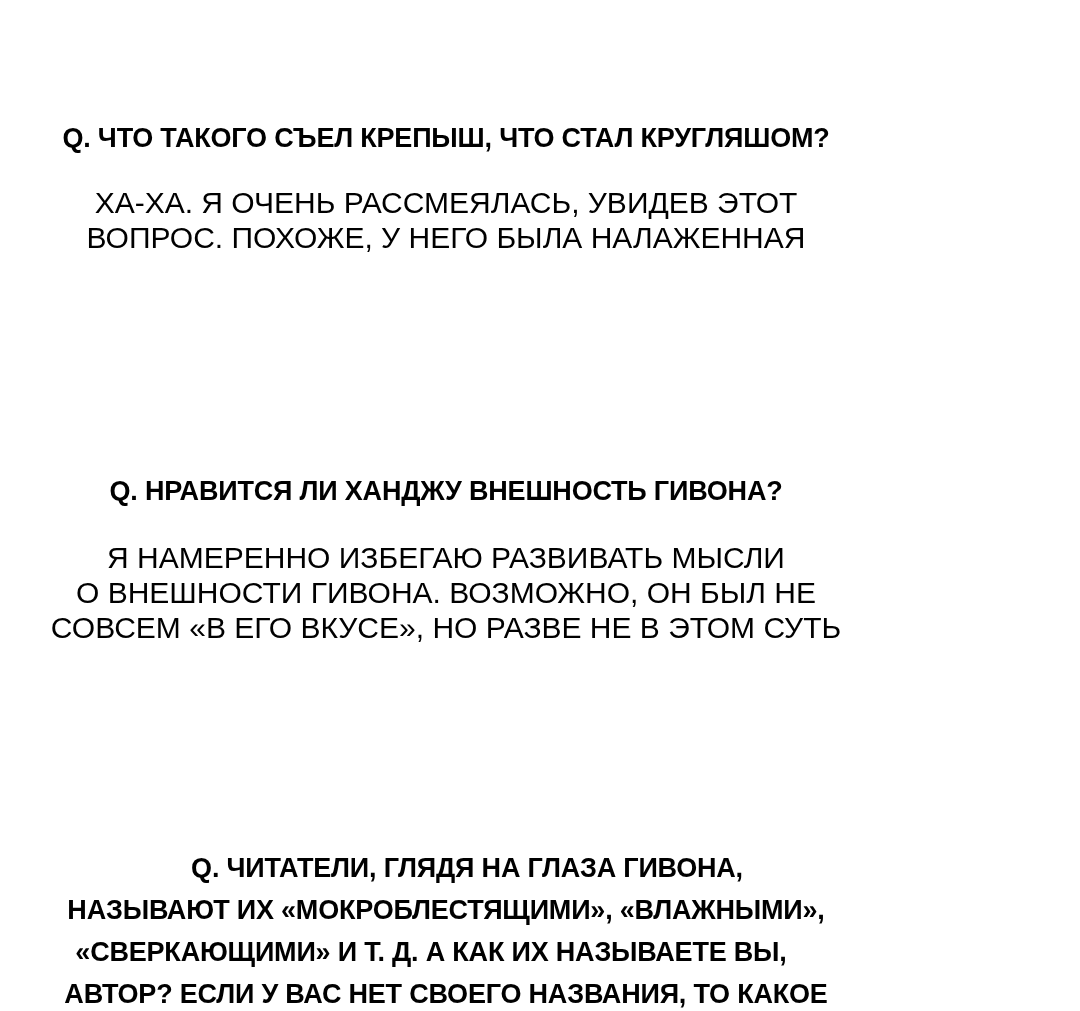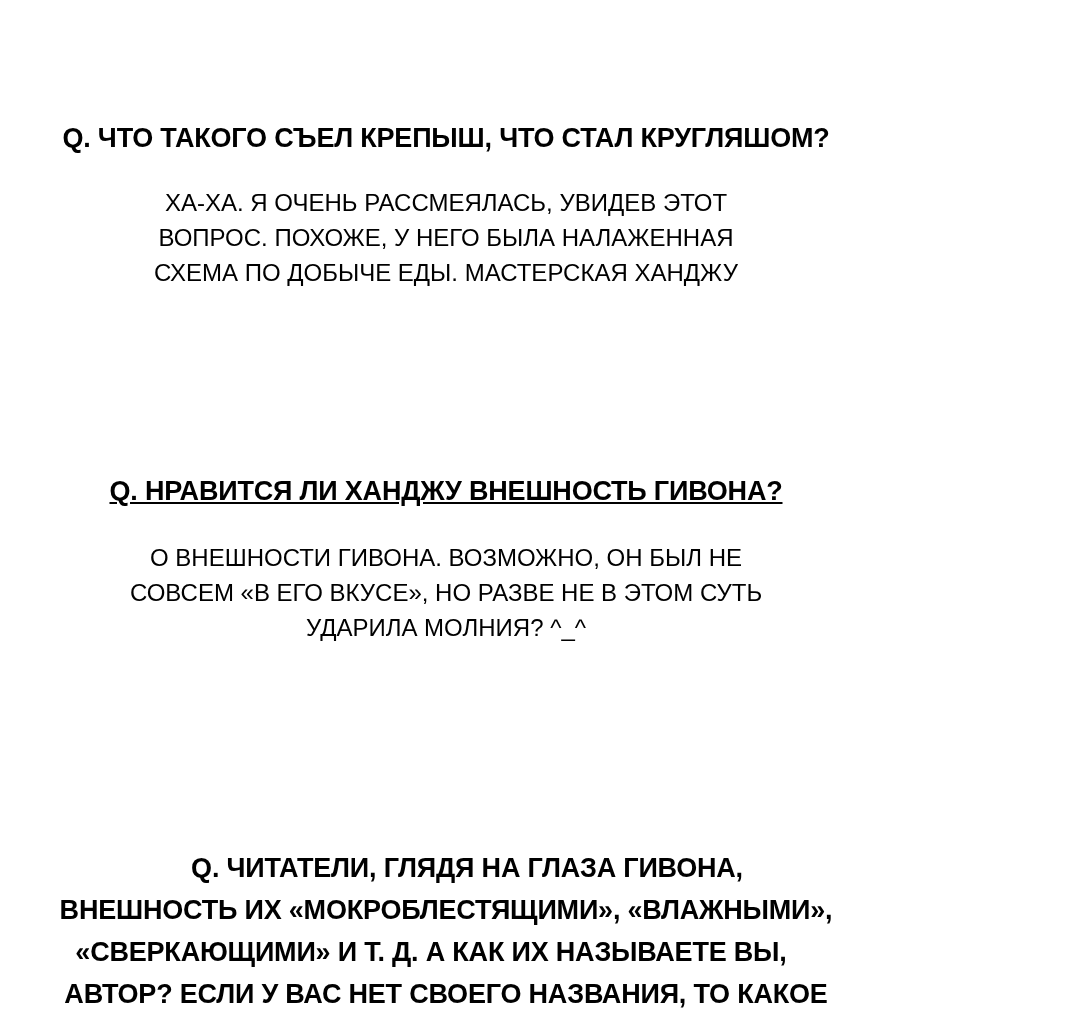--- a/index.html
+++ b/index.html
@@ -25,65 +25,64 @@
       font-family: "Liberation Sans", sans-serif;
       font-weight: bold;
       font-size: 27px;
       line-height: 38px;
       letter-spacing: -0.2px;
       margin: 0;
     }
     .answer {
       font-family: "Liberation Sans", sans-serif;
       font-weight: normal;
-      font-size: 24px;
+      font-size: 30px;
       line-height: 35px;
       margin: 0;
     }
     .line { display: block; white-space: nowrap; }
     #q1 { top: 119px; }
     #a1 { top: 185px; }
-    #q2 { top: 472px; text-decoration: underline; }
+    #q2 { top: 472px; }
     #a2 { top: 540px; }
     #q3 { top: 847px; }
     #q3 .question { line-height: 42px; }
     #q3 .line:nth-child(1) { padding-left: 42px; text-align: center; }
     #q3 .line:nth-child(3) { padding-right: 30px; }
   </style>
 </head>
 <body>
 
 <section class="block" id="q1">
   <h2 class="question">
     <span class="line">Q. ЧТО ТАКОГО СЪЕЛ КРЕПЫШ, ЧТО СТАЛ КРУГЛЯШОМ?</span>
   </h2>
 </section>
 
 <section class="block" id="a1">
   <p class="answer">
     <span class="line">ХА-ХА. Я ОЧЕНЬ РАССМЕЯЛАСЬ, УВИДЕВ ЭТОТ</span>
     <span class="line">ВОПРОС. ПОХОЖЕ, У НЕГО БЫЛА НАЛАЖЕННАЯ</span>
-    <span class="line">СХЕМА ПО ДОБЫЧЕ ЕДЫ. МАСТЕРСКАЯ ХАНДЖУ</span>
   </p>
 </section>
 
 <section class="block" id="q2">
   <h2 class="question">
     <span class="line">Q. НРАВИТСЯ ЛИ ХАНДЖУ ВНЕШНОСТЬ ГИВОНА?</span>
   </h2>
 </section>
 
 <section class="block" id="a2">
   <p class="answer">
+    <span class="line">Я НАМЕРЕННО ИЗБЕГАЮ РАЗВИВАТЬ МЫСЛИ</span>
     <span class="line">О ВНЕШНОСТИ ГИВОНА. ВОЗМОЖНО, ОН БЫЛ НЕ</span>
     <span class="line">СОВСЕМ «В ЕГО ВКУСЕ», НО РАЗВЕ НЕ В ЭТОМ СУТЬ</span>
-    <span class="line">УДАРИЛА МОЛНИЯ? ^_^</span>
   </p>
 </section>
 
 <section class="block" id="q3">
   <h2 class="question">
     <span class="line">Q. ЧИТАТЕЛИ, ГЛЯДЯ НА ГЛАЗА ГИВОНА,</span>
-    <span class="line">ВНЕШНОСТЬ ИХ «МОКРОБЛЕСТЯЩИМИ», «ВЛАЖНЫМИ»,</span>
+    <span class="line">НАЗЫВАЮТ ИХ «МОКРОБЛЕСТЯЩИМИ», «ВЛАЖНЫМИ»,</span>
     <span class="line">«СВЕРКАЮЩИМИ» И Т. Д. А КАК ИХ НАЗЫВАЕТЕ ВЫ,</span>
     <span class="line">АВТОР? ЕСЛИ У ВАС НЕТ СВОЕГО НАЗВАНИЯ, ТО КАКОЕ</span>
   </h2>
 </section>
 
 </body></html>

